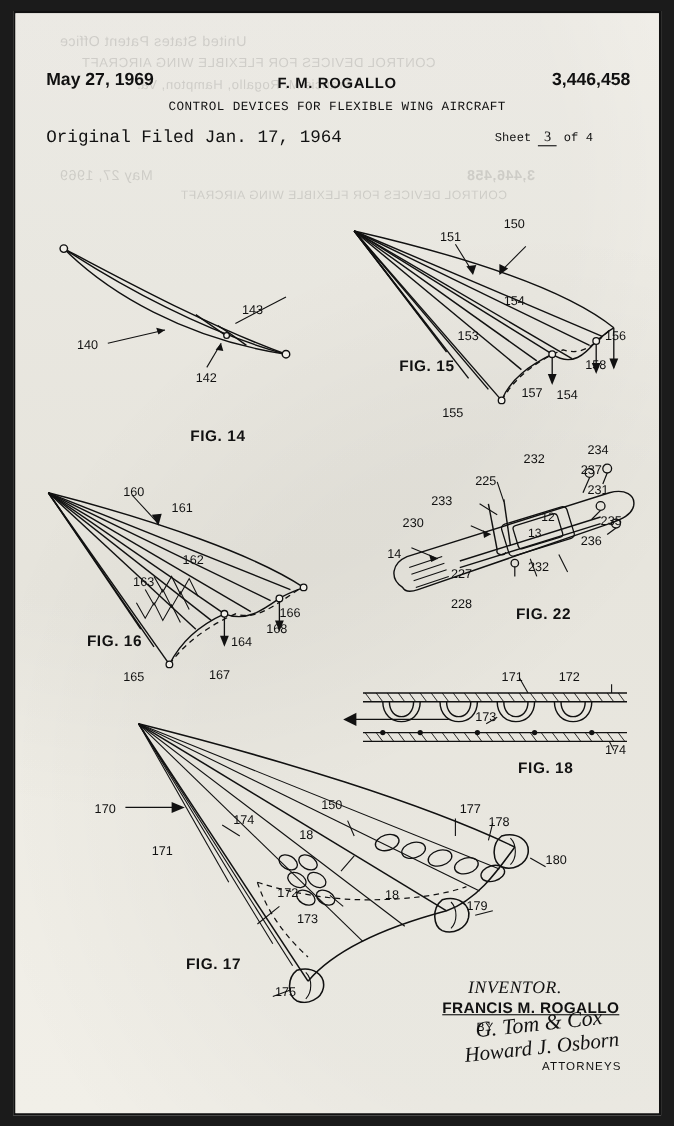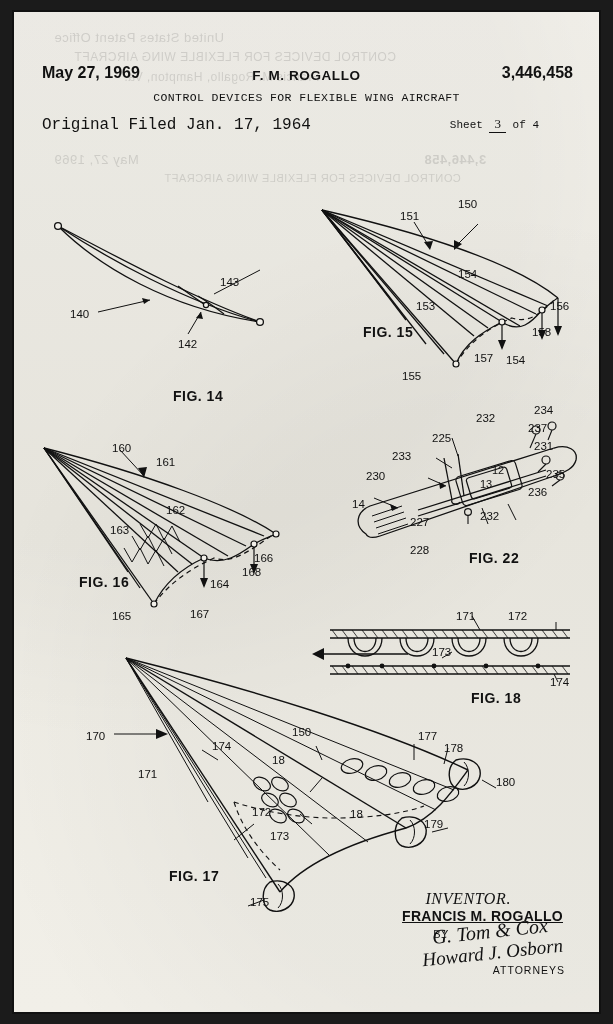--- a/index.html
+++ b/index.html
@@ -262,21 +262,21 @@
     <circle cx="226" cy="112" r="3" fill="#f2f0ea" stroke="#111" stroke-width="1.2"></circle>
     <circle cx="248" cy="102" r="3" fill="#f2f0ea" stroke="#111" stroke-width="1.2"></circle>
     <g fill="none" stroke="#111" stroke-width="1">
       <path d="M92 18 L116 44"></path>
     </g>
     <polygon points="116,46 110,36 119,35" fill="#111"></polygon>
   </svg>
   <div class="num" style="left:98px;top:430px;">160</div>
   <div class="num" style="left:142px;top:444px;">161</div>
   <div class="num" style="left:152px;top:492px;">162</div>
-  <div class="num" style="left:96px;top:512px;text-align:center;">163</div>
+  <div class="num" style="left:107px;top:512px;text-align:center;">163</div>
   <div class="num" style="left:240px;top:540px;">166</div>
   <div class="num" style="left:196px;top:566px;">164</div>
   <div class="num" style="left:228px;top:554px;">168</div>
   <div class="num" style="left:176px;top:596px;">167</div>
   <div class="num" style="left:98px;top:598px;">165</div>
   <div class="figlabel" style="left:22px;top:562px;">FIG. 16</div>
 
   <svg class="dwg" style="left:326px;top:404px;" width="250" height="150" viewBox="0 0 250 150">
 
     <g fill="none" stroke="#111" stroke-width="1.3">

